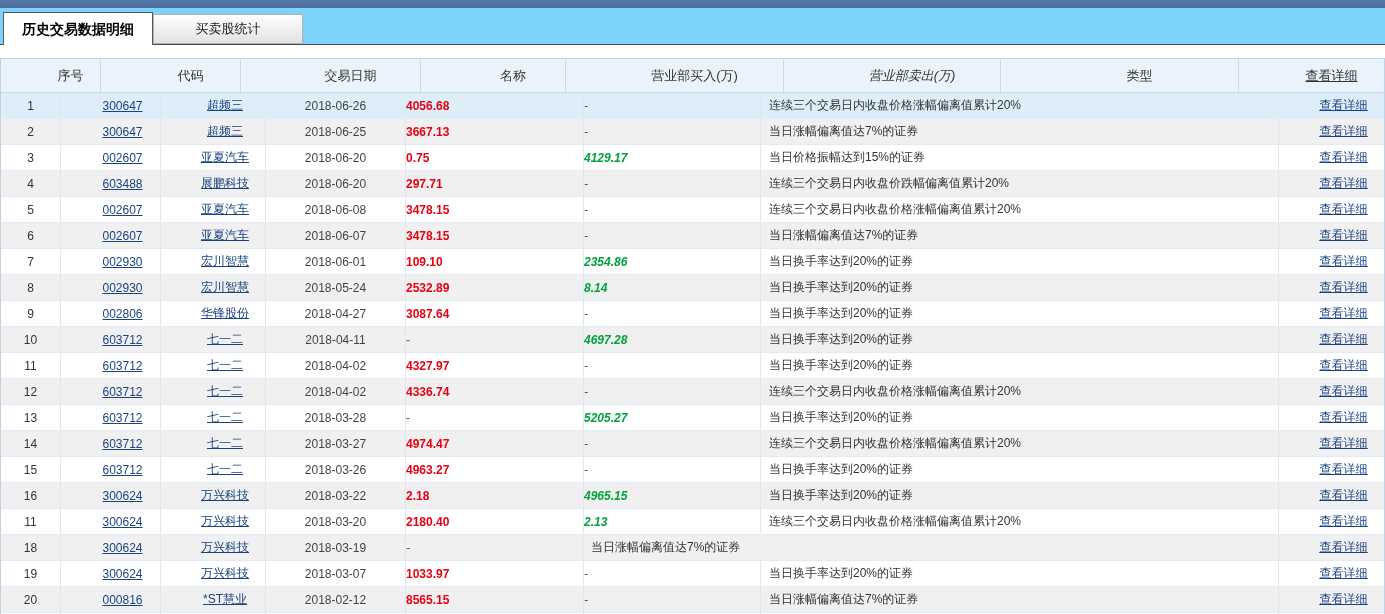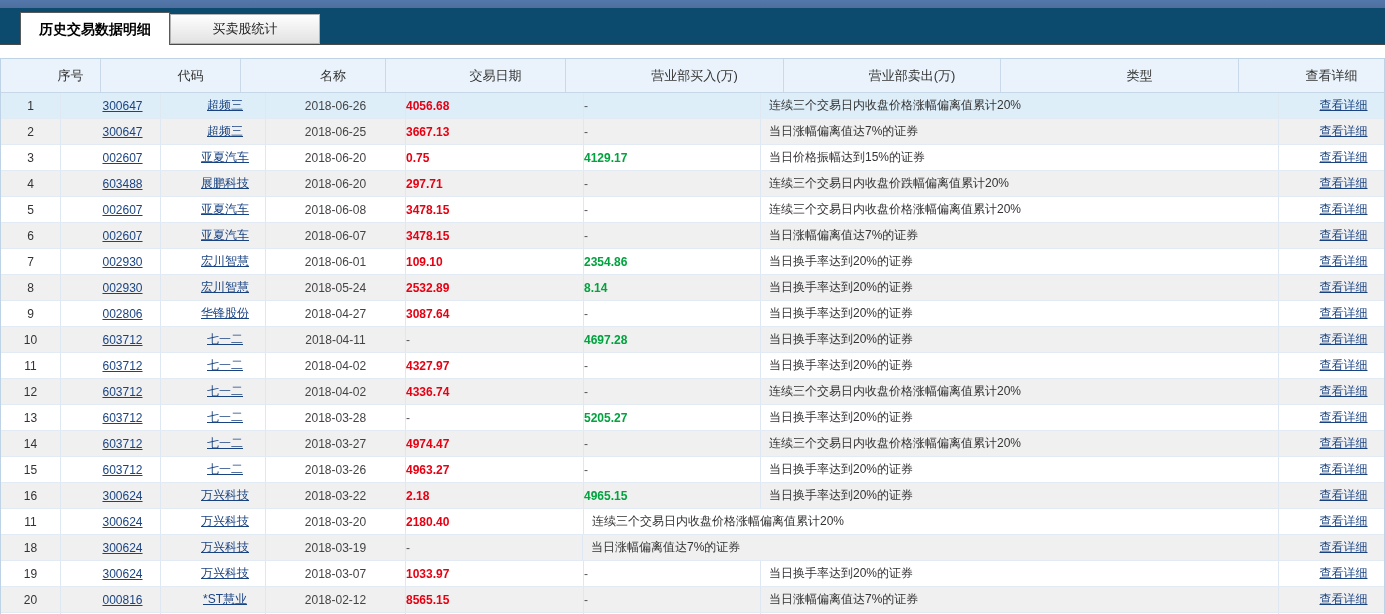--- a/index.html
+++ b/index.html
@@ -4,21 +4,21 @@
 <style>
   html,body{margin:0;padding:0;}
   body{
     width:1385px;height:614px;overflow:hidden;background:#fff;
     font-family:"Liberation Sans","DejaVu Sans",sans-serif;
     --c-topbar1:#6288b9;--c-topbar2:#4e6f9e;--c-link:#1a4382;
     --c-buy:#e60012;--c-sell:#00a33e;--c-hl:#ddeef9;--c-alt:#f0f0f0;--c-headbg:#eaf3fb;
   }
   .topbar{height:8px;background:linear-gradient(var(--c-topbar1),var(--c-topbar2));}
   .tabstrip{height:36px;border-bottom:1px solid #4a4a4a;display:flex;align-items:flex-end;
-    padding-left:20px;background:#0c4a6e;box-sizing:content-box;}
+    padding-left:3px;background:#7dd3fc;box-sizing:content-box;}
   .tab{width:150px;text-align:center;box-sizing:border-box;cursor:pointer;white-space:nowrap;}
   .tab-active{height:33px;line-height:33px;background:#fff;border:1px solid #58595b;border-bottom:none;
     font-weight:bold;font-size:14px;color:#000;margin-bottom:-1px;position:relative;z-index:2;}
   .tab-inactive{height:30px;line-height:28px;background:linear-gradient(#fefefe,#e2e2e2);
     border:1px solid #b3b3b3;font-size:13px;color:#222;}
   .table-wrap{margin-top:13px;border:1px solid #bfd3e6;border-bottom:none;}
   .thead{display:flex;height:33px;background:var(--c-headbg);border-bottom:1px solid #c6d7e8;}
   .th{display:flex;align-items:center;justify-content:center;font-size:13px;color:#333;
     border-right:1px solid #c9d9ea;box-sizing:border-box;white-space:nowrap;margin-left:40px;}
   .th:last-child{border-right:none;}
@@ -26,23 +26,23 @@
   .tr.alt{background:var(--c-alt);}
   .tr.hl{background:var(--c-hl);}
   .td{display:flex;align-items:center;justify-content:center;font-size:12px;color:#333;
     border-right:1px solid #dde8f2;box-sizing:border-box;overflow:hidden;white-space:nowrap;}
   .td:last-child,.th:last-child{border-right:none;}
   .col-seq{width:60px;}
   .col-code{width:100px;}
   .col-name{width:105px;}
   .col-date{width:140px;}
   .col-buy{width:178px;}
-  .col-sell{width:177px;}
+  .col-sell{width:177px;font-style:italic;}
   .col-type{flex:1;min-width:0;}
-  .col-action{width:105px;}
+  .col-action{width:105px;text-decoration:underline;}
   .td.col-buy,.td.col-sell{justify-content:flex-start;padding-right:8px;}
   .td.col-type{justify-content:flex-start;padding-left:8px;}
   .num-buy{color:var(--c-buy);font-weight:bold;}
   .num-sell{color:var(--c-sell);font-weight:bold;}
   .dash{color:#555;}
   .link{color:var(--c-link);text-decoration:underline;cursor:pointer;margin-left:24px;}
   .td.col-date{color:#444;}
 </style>
 </head>
 <body style="--c-topbar1: #5478ab; --c-link: #1a4382; --c-buy: #e60012; --c-sell: #00a33e; --c-hl: #ddeef9; --c-alt: #f0f0f0; --c-headbg: #eaf3fb;">
@@ -51,22 +51,22 @@
 
 <div class="tabstrip">
   <div class="tab tab-active">历史交易数据明细</div>
   <div class="tab tab-inactive">买卖股统计</div>
 </div>
 
 <div class="table-wrap">
   <div class="thead">
     <div class="th col-seq">序号</div>
     <div class="th col-code">代码</div>
+    <div class="th col-date">交易日期</div>
     <div class="th col-name">名称</div>
-    <div class="th col-date">交易日期</div>
     <div class="th col-buy">营业部买入(万)</div>
     <div class="th col-sell">营业部卖出(万)</div>
     <div class="th col-type">类型</div>
     <div class="th col-action">查看详细</div>
   </div>
   <div id="table-body">
   <div class="tr hl">
     <div class="td col-seq">1</div>
     <div class="td col-code">
           <a class="link">300647</a>
@@ -406,20 +406,23 @@
     <div class="td col-seq">11</div>
     <div class="td col-code">
           <a class="link">300624</a>
         </div>
     <div class="td col-name">
           <a class="link">万兴科技</a>
         </div>
     <div class="td col-date">2018-03-20</div>
     <div class="td col-buy">
           <span class="num-buy">2180.40</span>
+        </div>
+    <div class="td col-sell">
+          <span class="num-sell">2.13</span>
         </div>
     <div class="td col-type">连续三个交易日内收盘价格涨幅偏离值累计20%</div>
     <div class="td col-action">
           <a class="link">查看详细</a>
         </div>
   </div>
 
   <div class="tr alt">
     <div class="td col-seq">18</div>
     <div class="td col-code">

